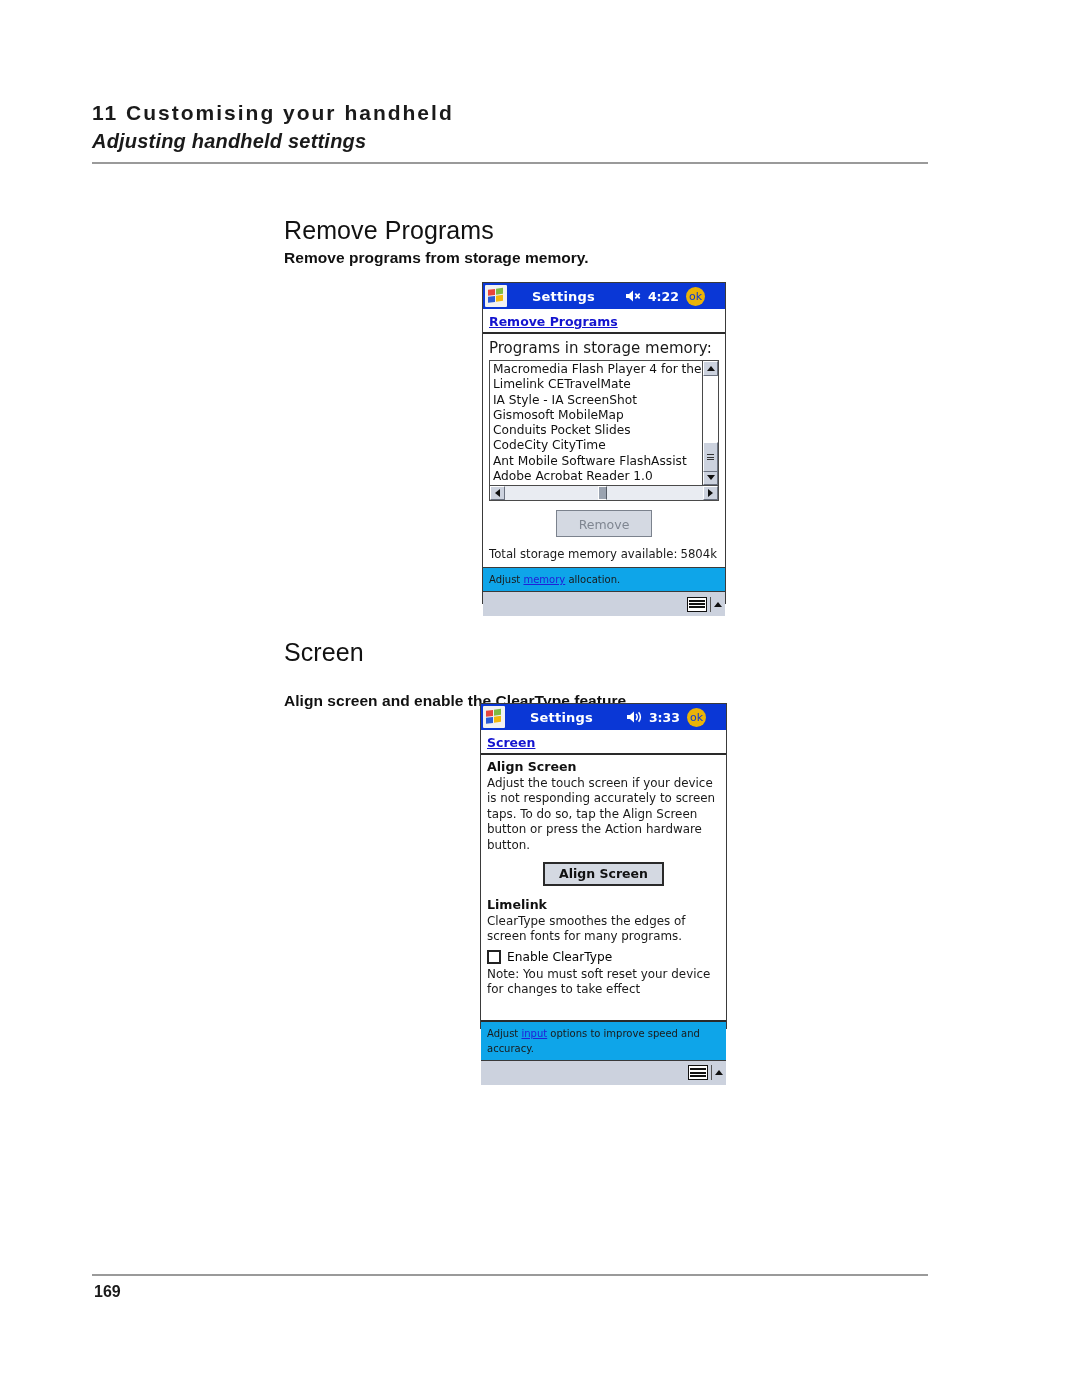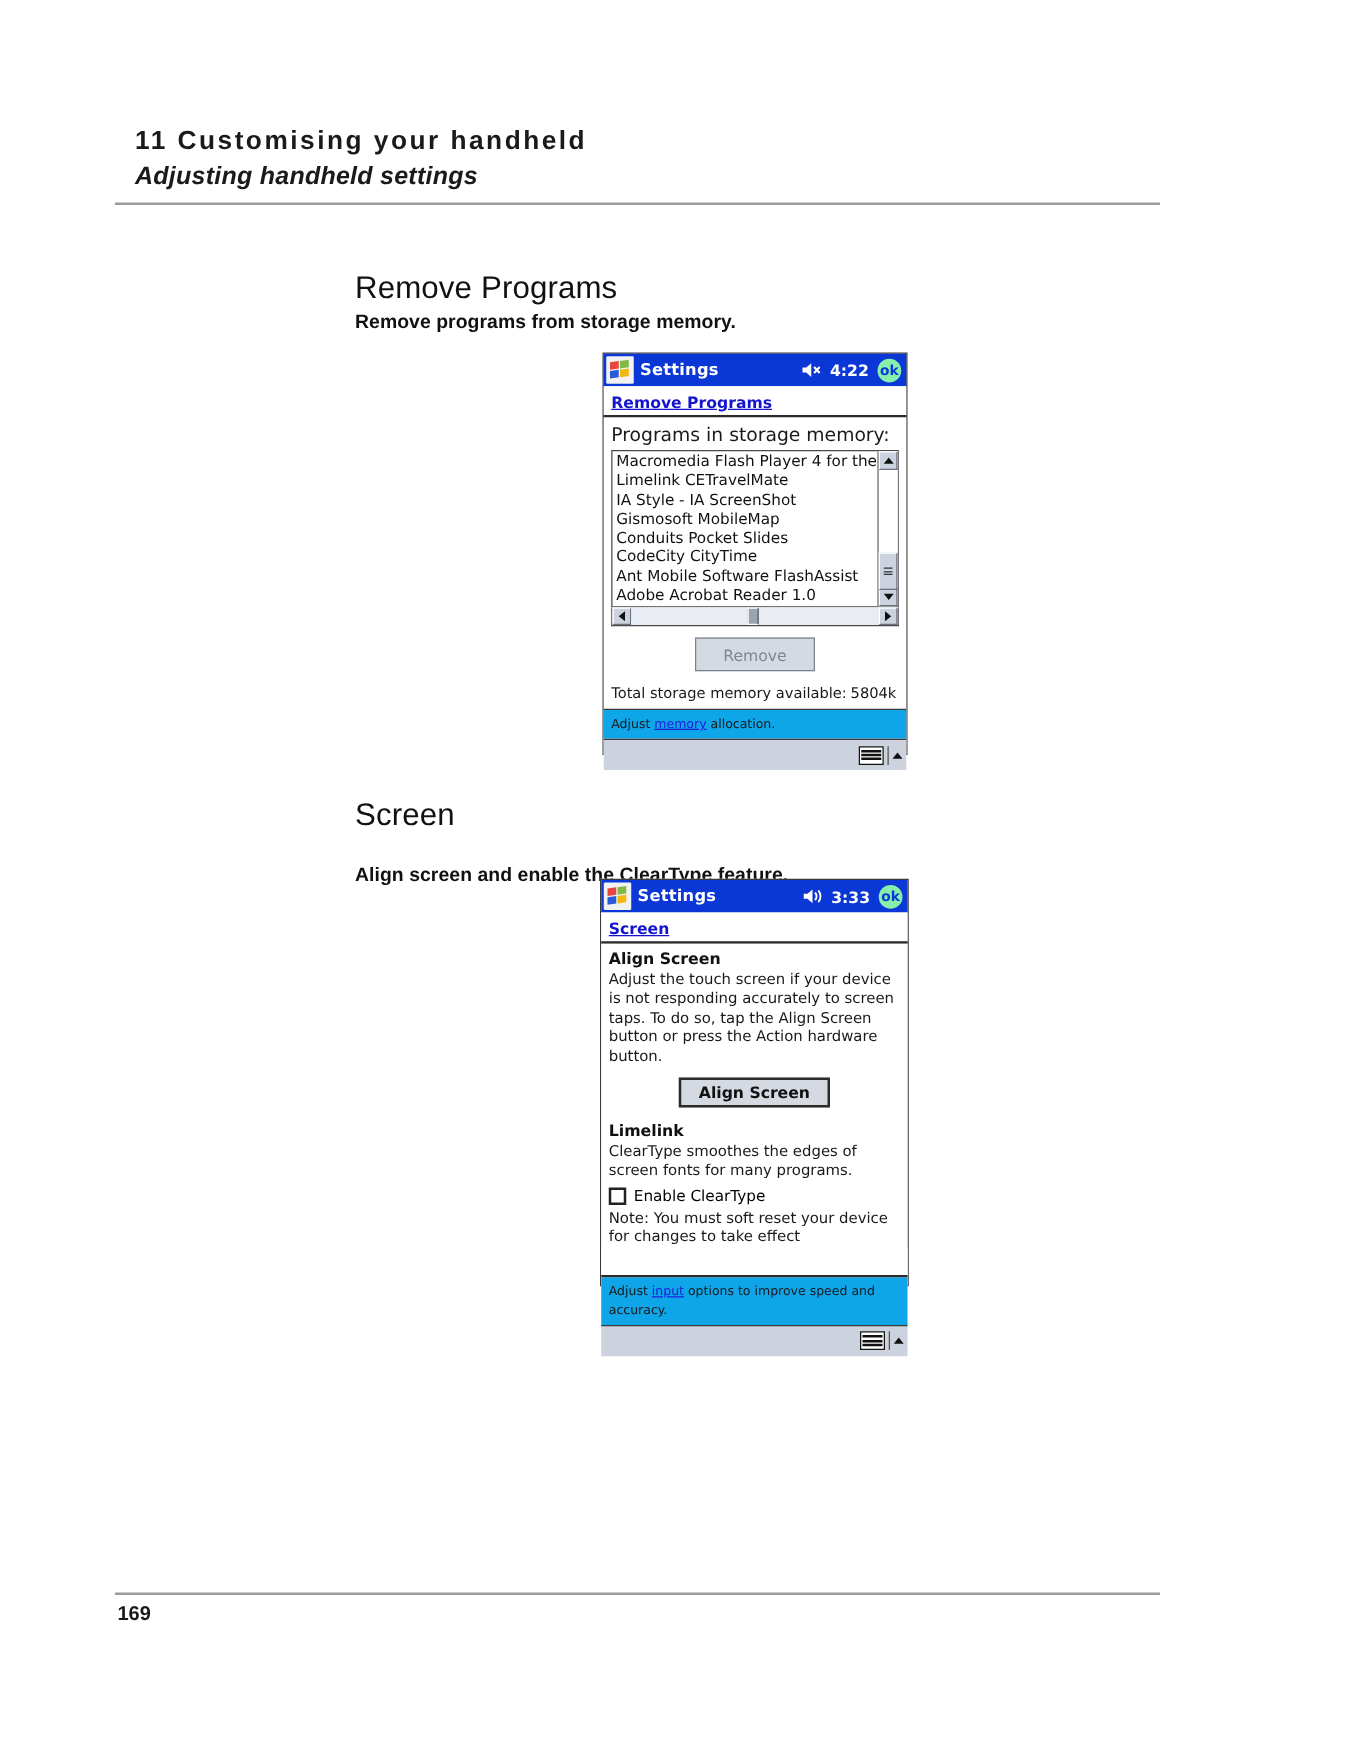--- a/index.html
+++ b/index.html
@@ -12,21 +12,21 @@
     height: 1397px;
     position: relative;
     font-family: "Liberation Sans", sans-serif;
     color: #000000;
     overflow: hidden;
   }
 
   
   .page-header {
     position: absolute;
-    left: 108px;
+    left: 92px;
     top: 100px;
     width: 836px;
   }
   .chapter-title {
     font-size: 21px;
     font-weight: bold;
     letter-spacing: 2.0px;
     color: #1a1a1a;
     line-height: 1.25;
   }
@@ -78,22 +78,23 @@
     box-sizing: border-box;
   }
   #pda-remove { left: 482px; top: 282px; width: 244px; height: 322px; }
   #pda-screen { left: 480px; top: 703px; width: 247px; height: 326px; }
 
   .titlebar {
     height: 26px;
     background: #0a37d6;
     display: flex;
     align-items: center;
-    padding: 0 4px 0 0;
-    box-sizing: border-box;
+    padding: 0 20px 0 0;
+    box-sizing: border-box;
+    gap: 20px;
   }
   .win-logo {
     width: 22px; height: 22px;
     margin: 0 5px 0 2px;
     background: #f2f2f2;
     position: relative;
     flex: 0 0 auto;
     border-radius: 1px;
     overflow: hidden;
   }
@@ -109,24 +110,24 @@
   .sound-icon { width: 18px; height: 14px; display:block; }
   .tb-time {
     color: #ffffff;
     font-size: 12.5px;
     font-weight: bold;
     letter-spacing: 0;
   }
   .ok-btn {
     width: 19px; height: 19px;
     border-radius: 50%;
-    background: #86efac;
+    background: #eab308;
     color: #0a37d6;
     font-size: 11px;
-    font-weight: bold;
+    font-weight: normal;
     display: flex;
     align-items: center;
     justify-content: center;
     margin-left: 2px;
     line-height: 1;
   }
 
   
   .page-label {
     color: #1414cf;

